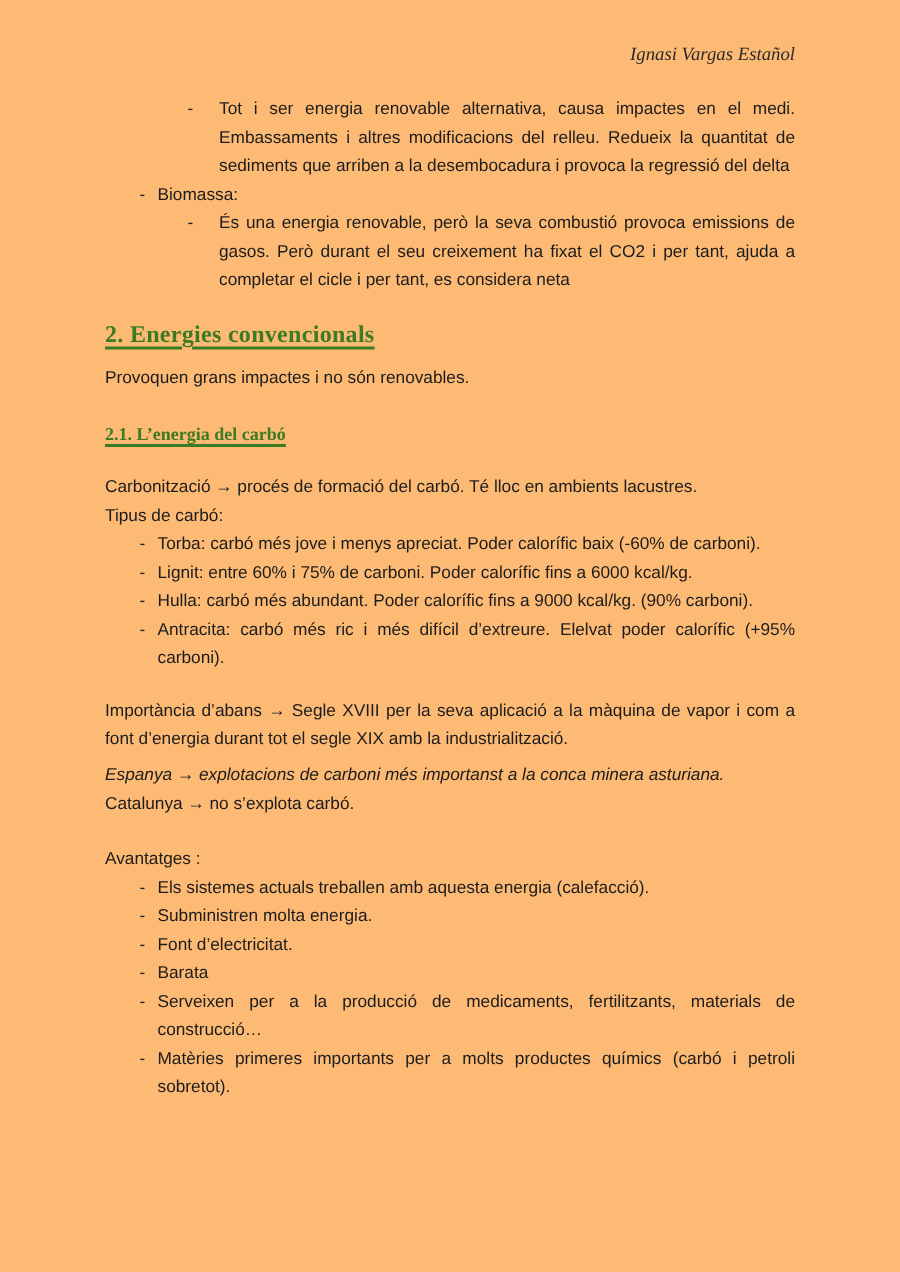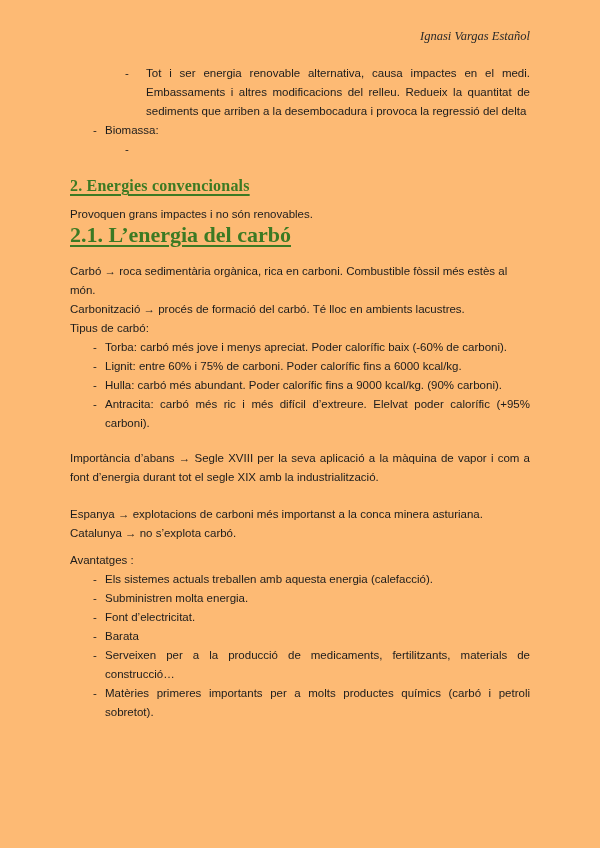--- a/index.html
+++ b/index.html
@@ -26,26 +26,26 @@
   .bullet .dash::before{content:"-";}
   .bullet.lvl2 .dash{flex:0 0 76px;padding-left:55px;}
   .bullet .btext{flex:1;text-align:justify;}
   
   h1.sec,h2.sec{
     font-family:"Liberation Serif",serif;font-weight:bold;
     color:var(--green);text-decoration:underline;
     text-decoration-thickness:1.5px;text-underline-offset:3px;
   }
   h1.sec{font-size:16px;line-height:26px;margin:14px 0 6px 0;letter-spacing:0.2px;}
-  h2.sec{font-size:22px;line-height:22px;margin:0 0 16px 0;}
+  h2.sec{font-size:12px;line-height:22px;margin:16px 0 16px 0;}
   
   .mt-line{}
   .mt-sm{margin-top:16px;}
-  .mt-md{margin-top:18px;}
-  .mt-lg{margin-top:8px;}
+  .mt-md{margin-top:5px;font-style:italic;}
+  .mt-lg{margin-top:18px;}
 </style>
 </head>
 <body>
 
 <div class="page">
 
   <div class="doc-header">
     <span>Ignasi Vargas Estañol</span>
   </div>
 
@@ -54,28 +54,28 @@
     <div class="bullet lvl2">
       <span class="dash"></span>
       <p class="btext">Tot i ser energia renovable alternativa, causa impactes en el medi. Embassaments i altres modificacions del relleu. Redueix la quantitat de sediments que arriben a la desembocadura i provoca la regressió del delta</p>
     </div>
     <div class="bullet lvl1">
       <span class="dash"></span>
       <p class="btext">Biomassa:</p>
     </div>
     <div class="bullet lvl2">
       <span class="dash"></span>
+      <p class="btext">És una energia renovable, però la seva combustió provoca emissions de gasos. Però durant el seu creixement ha fixat el CO2 i per tant, ajuda a completar el cicle i per tant, es considera neta</p>
     </div>
 
     <h1 class="sec">2. Energies convencionals</h1>
     <p>Provoquen grans impactes i no són renovables.</p>
 
     <h2 class="sec">2.1. L’energia del carbó</h2>
 
-    <p>Carbó → roca sedimentària orgànica, rica en carboni. Combustible fòssil més estès al món.</p>
     <p>Carbonització → procés de formació del carbó. Té lloc en ambients lacustres.</p>
 
     <p class="mt-line">Tipus de carbó:</p>
 
     <div class="bullet lvl1">
       <span class="dash"></span>
       <p class="btext">Torba: carbó més jove i menys apreciat. Poder calorífic baix (-60% de carboni).</p>
     </div>
     <div class="bullet lvl1">
       <span class="dash"></span>

